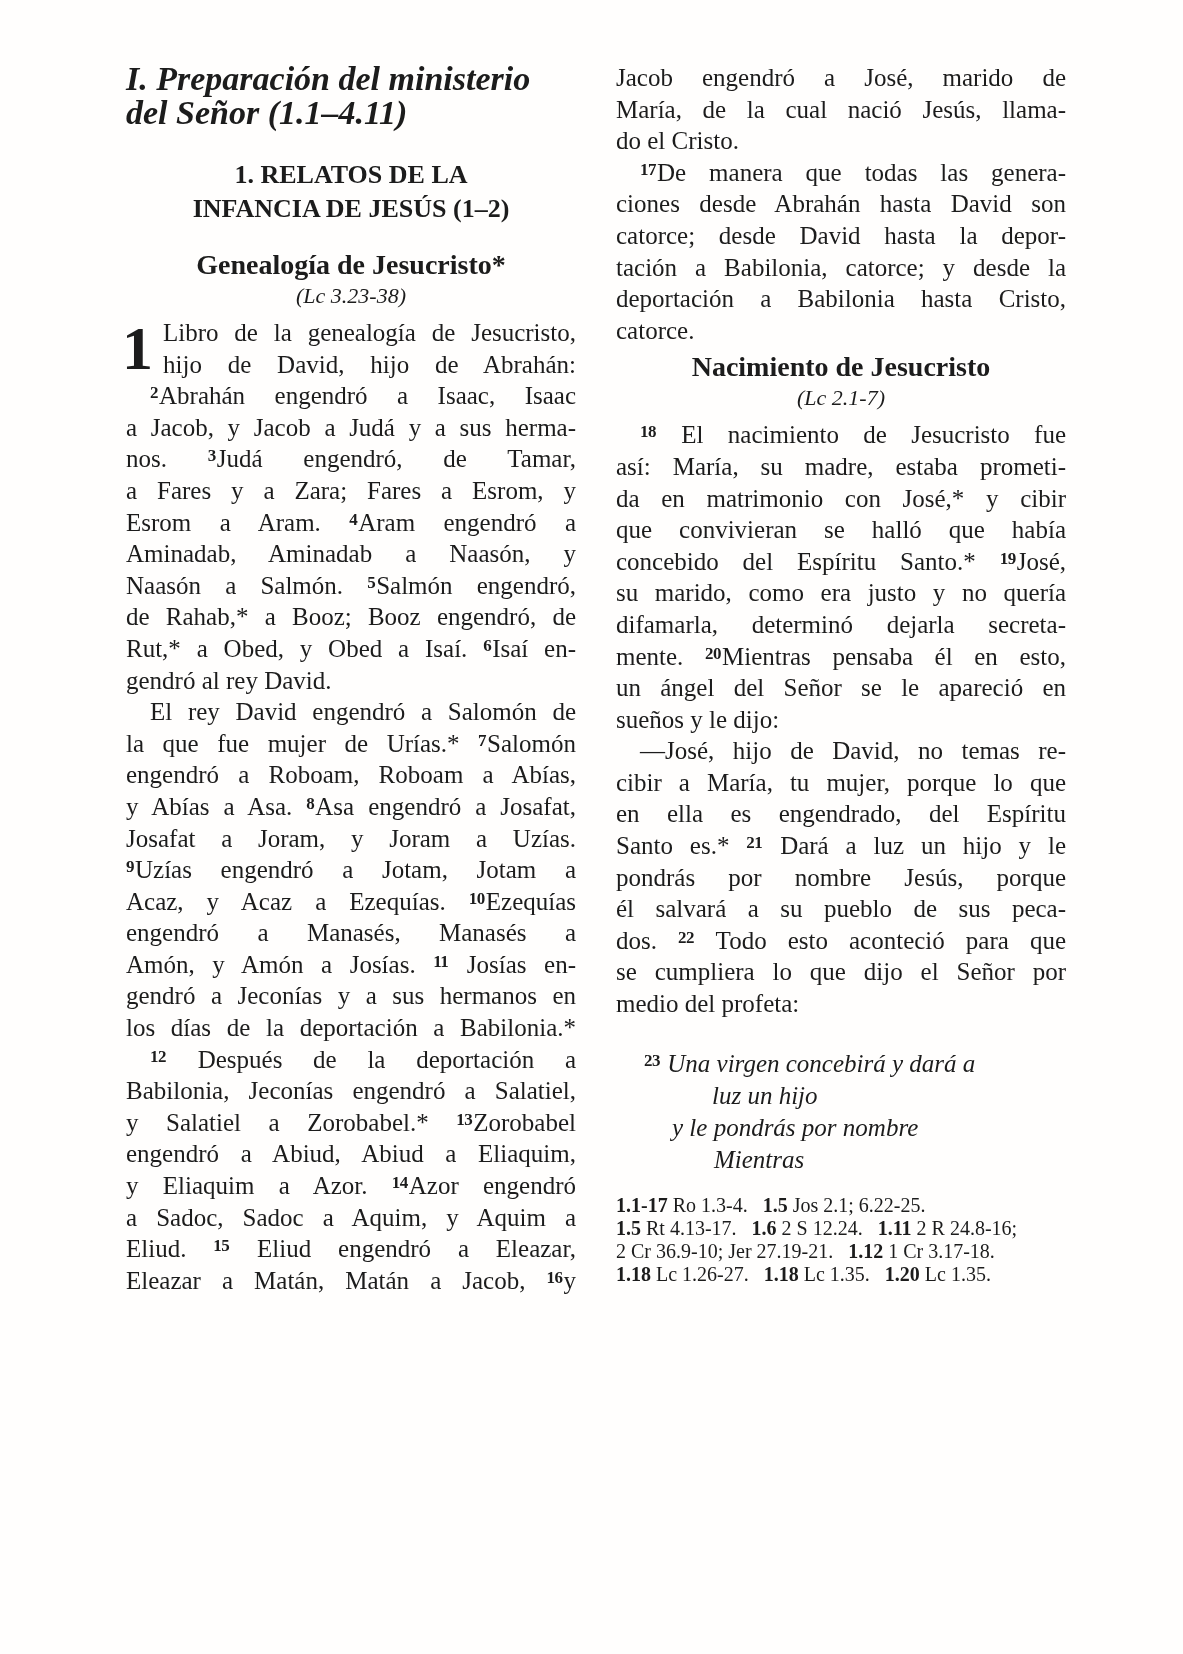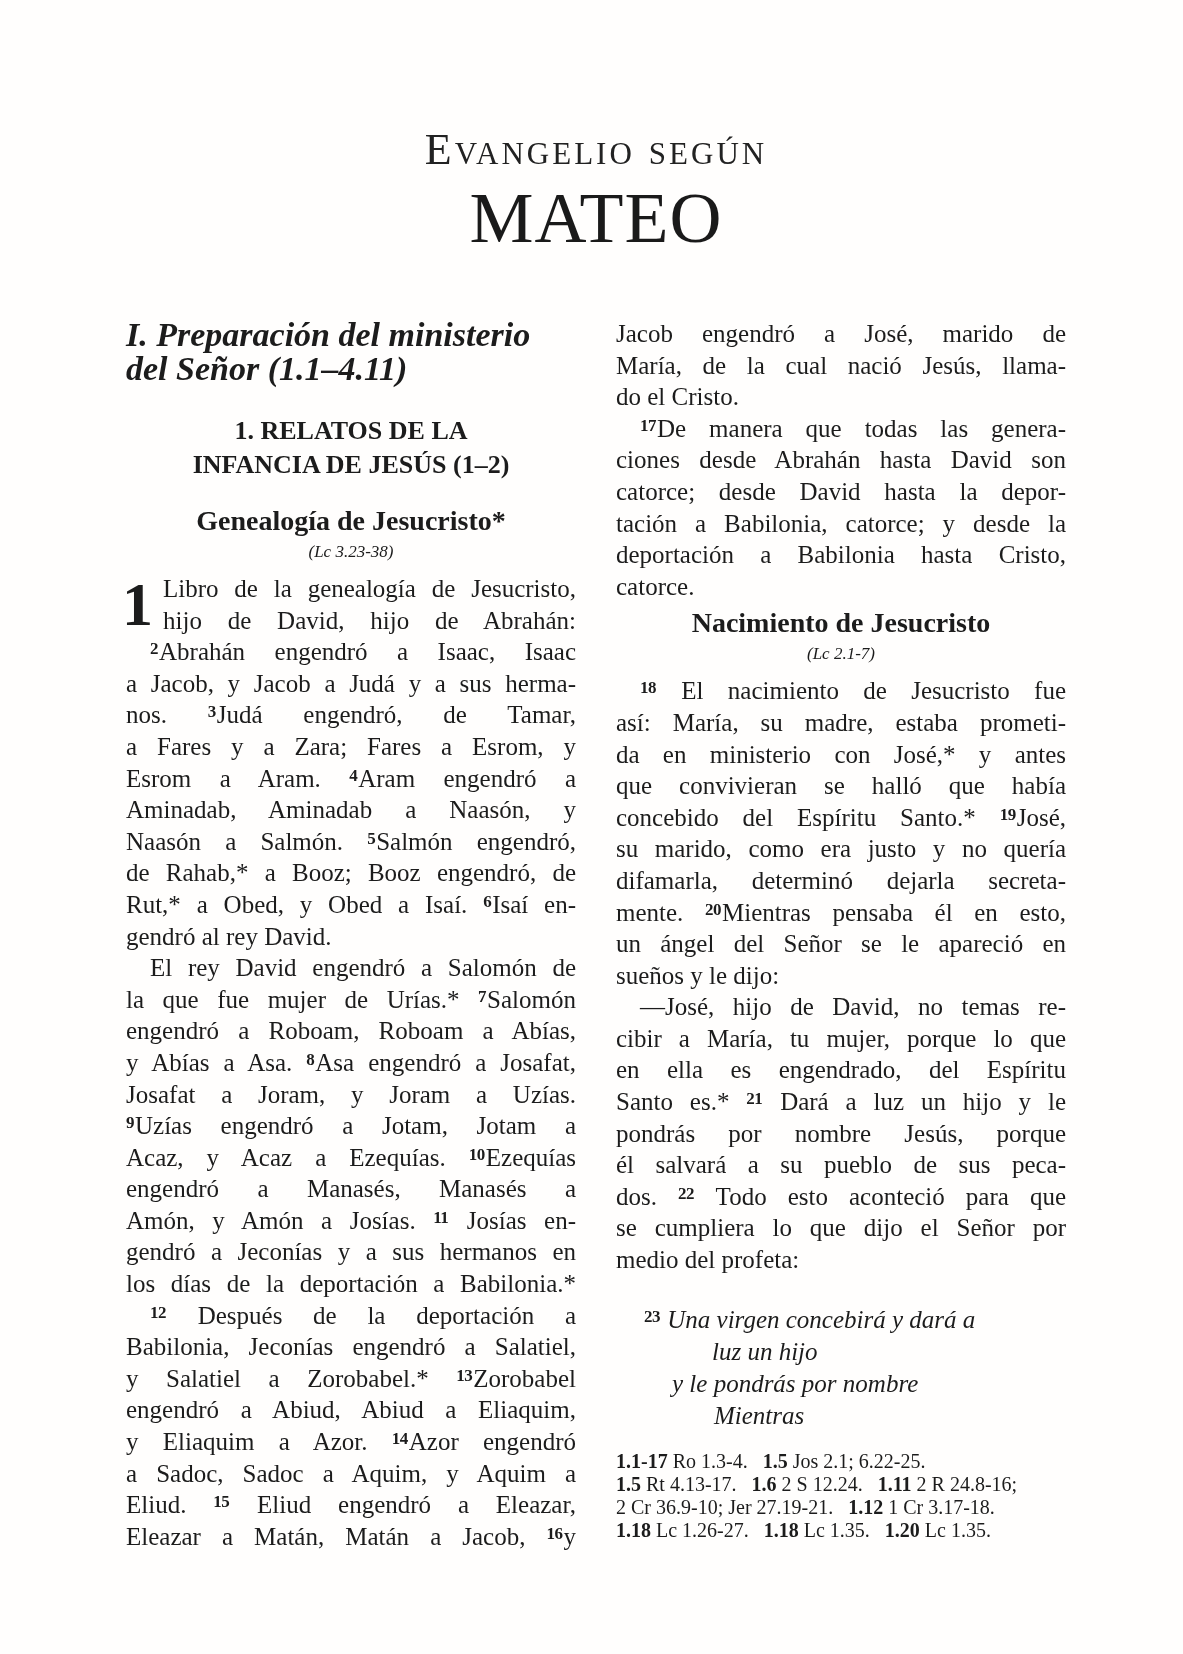--- a/index.html
+++ b/index.html
@@ -18,21 +18,21 @@
     margin:6px 0 0 0; font-weight:400; font-size:72px;
     letter-spacing:1px; line-height:76px; color:#1a1a1a;
   }
   .columns { display:flex; gap:40px; margin-top:62px; }
   .col { width:450px; }
 
   
   .h-italic { font-weight:bold; font-style:italic; font-size:34px; line-height:34px; text-align:left; margin-bottom:28px; }
   .h-caps   { font-weight:bold; font-size:26px; line-height:34px; text-align:center; margin-bottom:22px; }
   .h-sub    { font-weight:bold; font-size:28px; line-height:34px; text-align:center; margin-top:4px; }
-  .h-ref    { font-style:italic; font-size:17px; line-height:28px; text-align:center; margin-bottom:7px; }
+  .h-ref    { font-style:italic; font-size:22px; line-height:28px; text-align:center; margin-bottom:7px; }
 
   
   .line {
     font-size:25px; line-height:31.6px;
     text-align:justify; text-align-last:justify; text-justify:inter-word;
   }
   .line.noj { text-align:right; text-align-last:left; }
   .line.ind { padding-left:24px; }
   sup.vnum {
     font-weight:bold; font-style:normal; font-size:17px; line-height:0;
@@ -50,24 +50,20 @@
   
   .footnotes { margin-top:18px; }
   .fline { font-size:20px; line-height:23px; white-space:pre; }
   .fline b { font-weight:bold; }
 </style>
 </head>
 <body>
 
 <div class="page">
   <div class="content">
-    <header>
-      <div class="supertitle">Evangelio según</div>
-      <h1 class="booktitle">MATEO</h1>
-    </header>
     <div class="columns">
       <div class="col">
           <div class="block h-italic">
             <div class="hline">I. Preparación del ministerio</div>
             <div class="hline">del Señor (1.1–4.11)</div>
           </div>
           <div class="block h-caps">
             <div class="hline">1. RELATOS DE LA</div>
             <div class="hline">INFANCIA DE JESÚS (1–2)</div>
           </div>
@@ -134,21 +130,21 @@
           </div>
           <div class="block h-sub">
             <div class="hline">Nacimiento de Jesucristo</div>
           </div>
           <div class="block h-ref">
             <div class="hline">(Lc 2.1-7)</div>
           </div>
           <div class="block para">
             <div class="line ind"><sup class="vnum">18</sup> El nacimiento de Jesucristo fue</div>
             <div class="line">así: María, su madre, estaba prometi-</div>
-            <div class="line">da en ministerio con José,* y antes</div>
+            <div class="line">da en matrimonio con José,* y cibir</div>
             <div class="line">que convivieran se halló que había</div>
             <div class="line">concebido del Espíritu Santo.* <sup class="vnum">19</sup>José,</div>
             <div class="line">su marido, como era justo y no quería</div>
             <div class="line">difamarla, determinó dejarla secreta-</div>
             <div class="line">mente. <sup class="vnum">20</sup>Mientras pensaba él en esto,</div>
             <div class="line">un ángel del Señor se le apareció en</div>
             <div class="line noj">sueños y le dijo:</div>
           </div>
           <div class="block para">
             <div class="line ind">—José, hijo de David, no temas re-</div>

